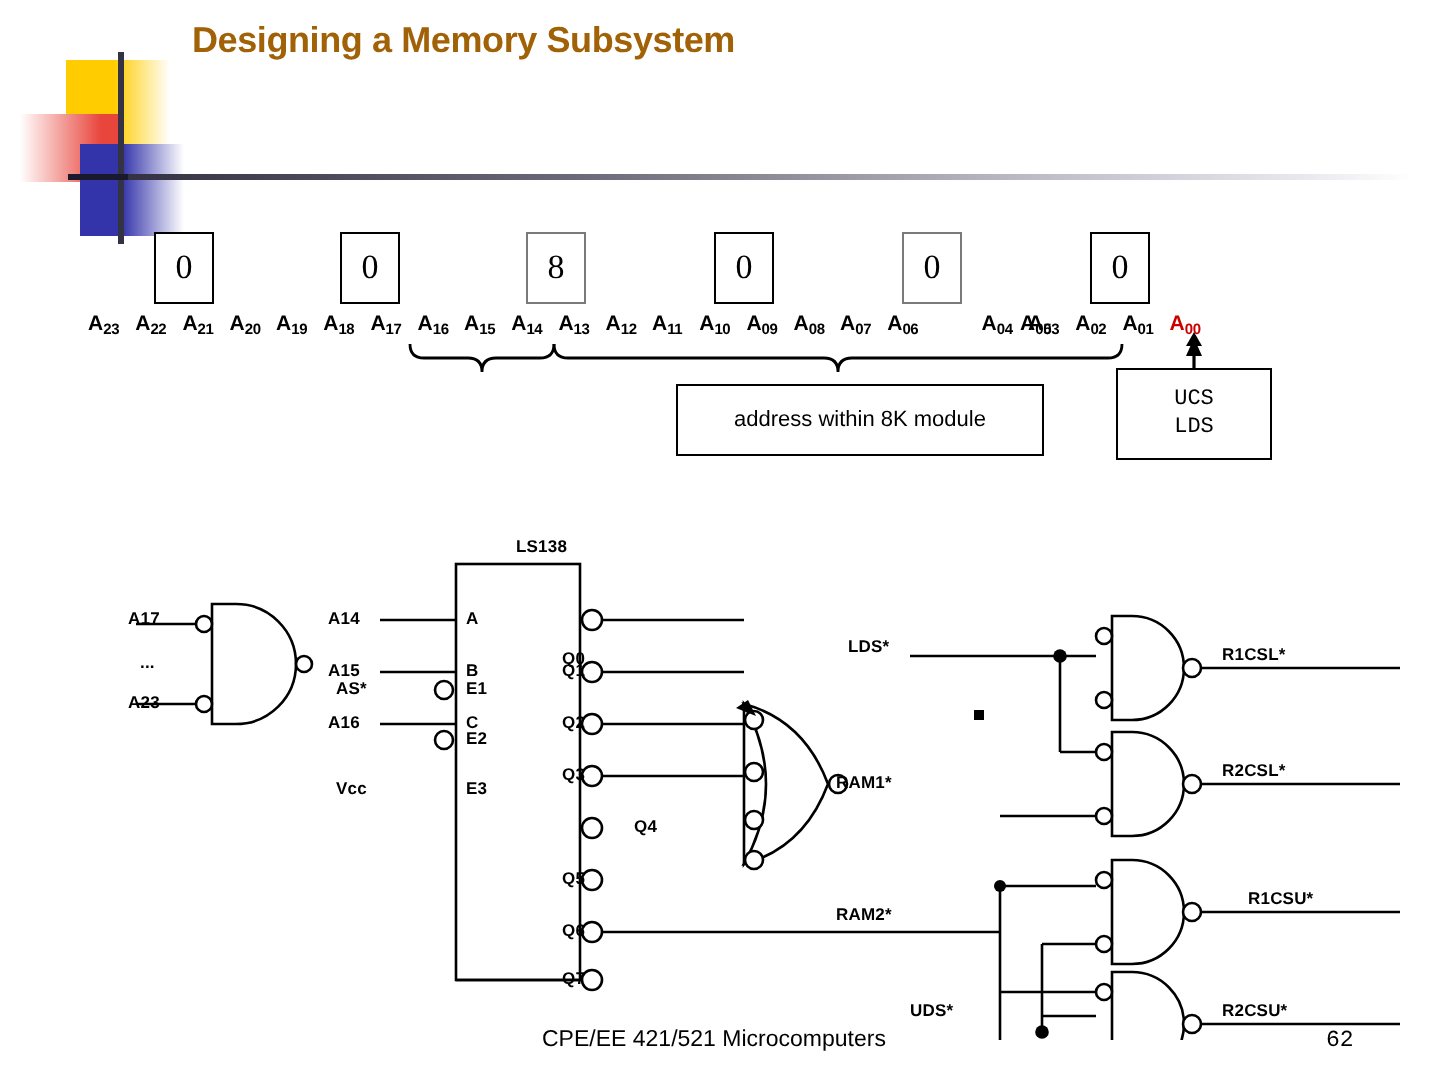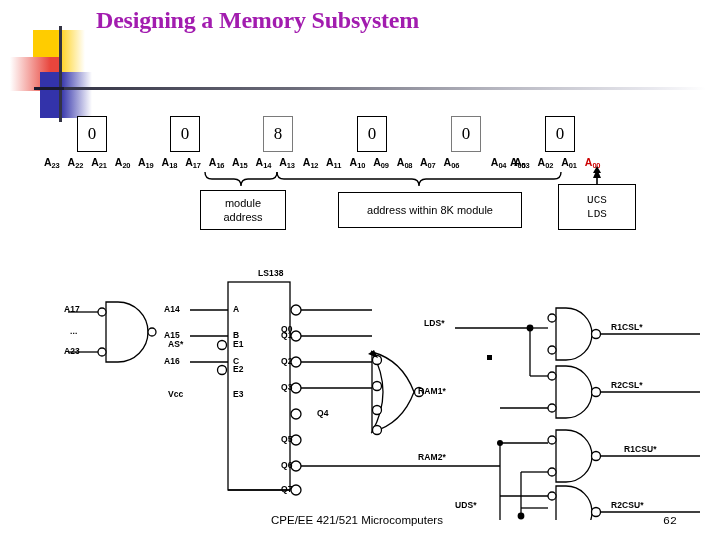--- a/index.html
+++ b/index.html
@@ -15,26 +15,25 @@
     overflow: hidden;
     font-family: "Liberation Sans", sans-serif;
   }
 
   
   #slide-title {
     position: absolute;
     left: 96px;
     top: 4px;
     width: 610px;
-    font-size: 24px;
+    font-size: 18px;
     font-weight: bold;
     line-height: 32px;
-    color: #a21caf;
+    color: #a16207;
     letter-spacing: -0.2px;
-    font-family: Liberation Serif, serif;
   }
   #slide-title .tline { display: block; white-space: nowrap; }
 
   
   .deco {
     position: absolute;
     pointer-events: none;
   }
   #deco-yellow {
     left: 33px; top: 30px; width: 52px; height: 48px;
@@ -199,24 +198,20 @@
     <path d="M205,60 q0,7 7,7 h22 q7,0 7,7 q0,-7 7,-7 h22 q7,0 7,-7" fill="none" stroke="#000" stroke-width="1.4"></path>
 
     <path d="M277,60 q0,7 7,7 h128 q7,0 7,7 q0,-7 7,-7 h128 q7,0 7,-7" fill="none" stroke="#000" stroke-width="1.4"></path>
 
     <line x1="597" y1="82" x2="597" y2="62" stroke="#000" stroke-width="1.6"></line>
     <polygon points="597,57 593,66 601,66" fill="#000"></polygon>
 
     <polygon points="597,54 593,61 601,61" fill="#000"></polygon>
   </svg>
 
-  <div class="labelbox" style="left:200px; top:78px; width:84px; height:38px;">
-    <span>module</span>
-    <span>address</span>
-  </div>
 
   <div class="labelbox" style="left:338px; top:80px; width:182px; height:34px;">
     <span>address within 8K module</span>
   </div>
 
   <div class="labelbox" style="left:558px; top:72px; width:76px; height:44px;font-family:Liberation Mono, monospace;">
     <span>UCS</span>
     <span>LDS</span>
   </div>
 </div>

